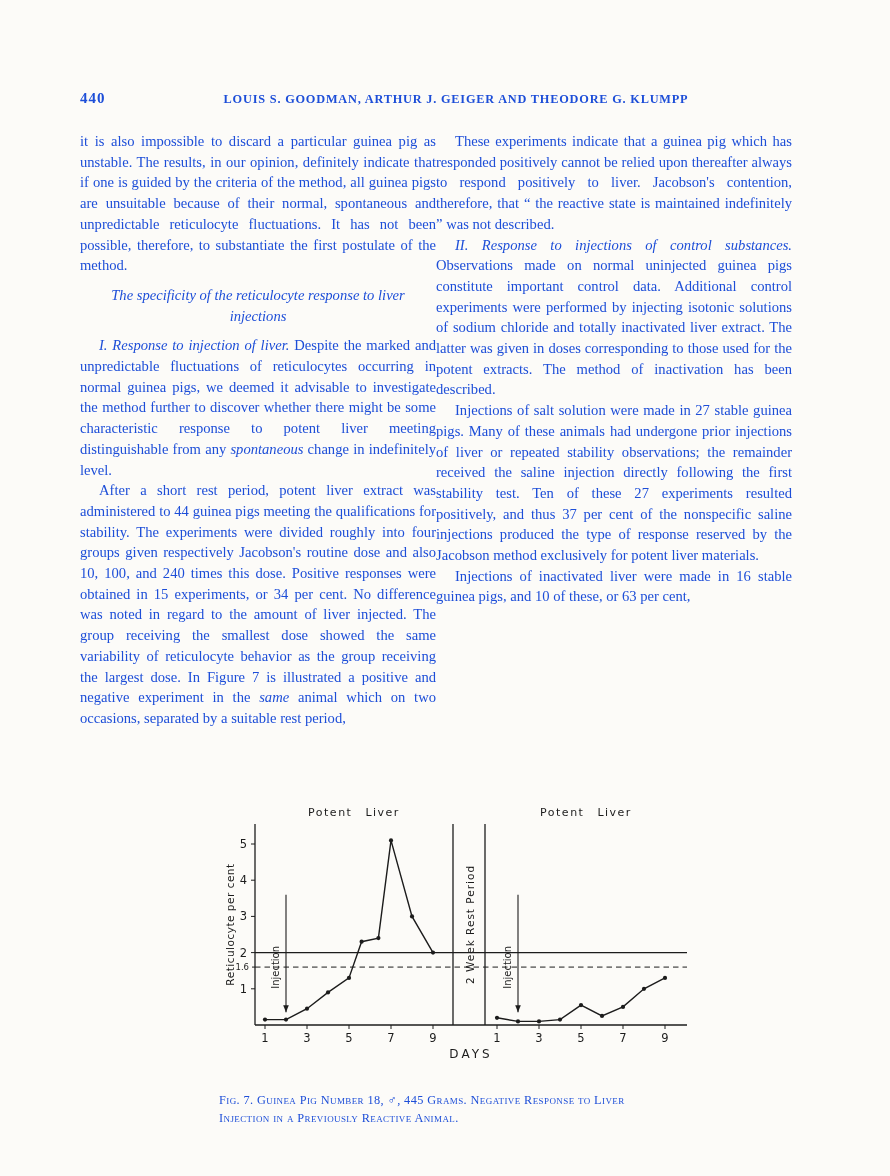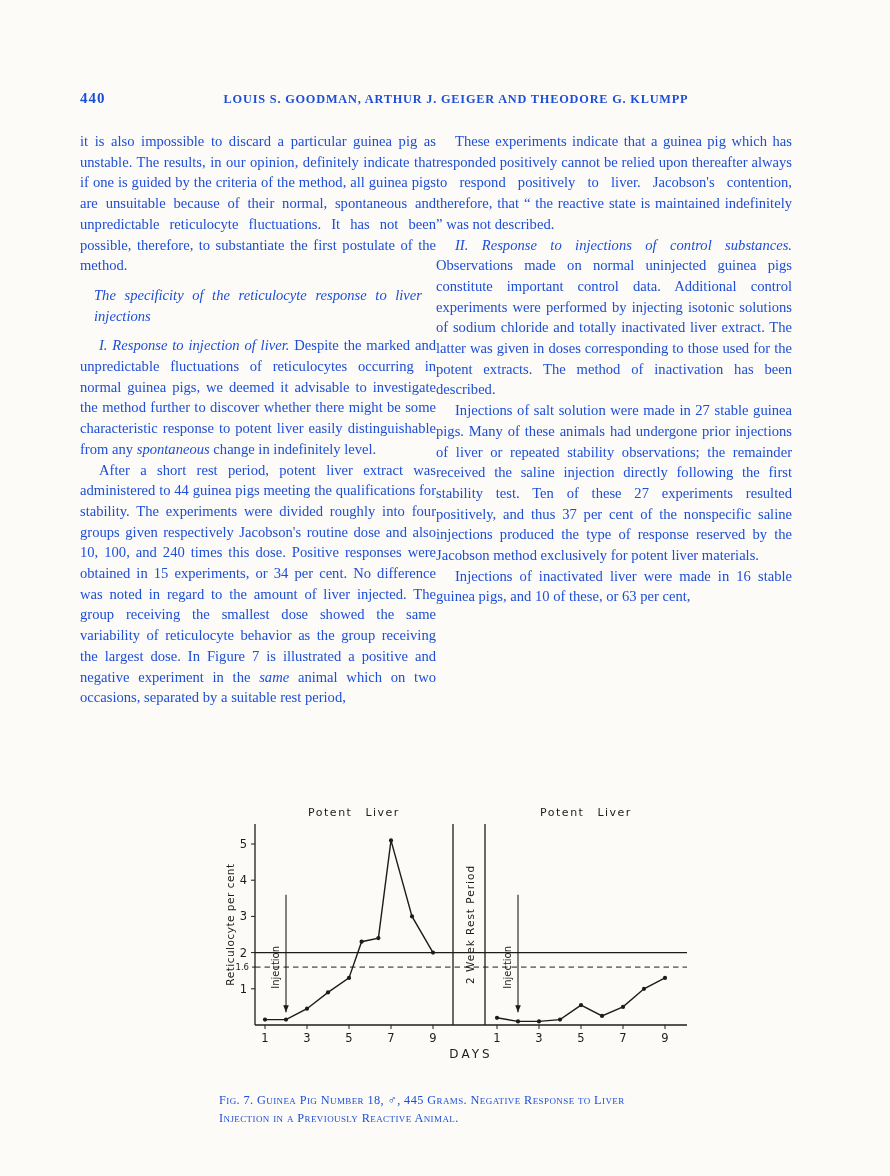--- a/index.html
+++ b/index.html
@@ -26,21 +26,21 @@
     position: absolute; top: 131px; left: 80px; width: 734px;
     display: flex; 
     font-size: 14.6px; line-height: 20.7px;
     text-align: justify;
   }
   .col { width: 356px; }
   .col p { margin: 0; text-indent: 19px; hyphens: auto; }
   .col p.noindent { text-indent: 0; }
   .section-heading {
     font-weight: normal; font-style: italic; font-size: 14.6px;
-    text-indent: 0;
+    text-align: center; text-indent: 0;
     margin: 9px 14px 9px; line-height: 20.7px;
   }
   .figure {
     position: absolute; top: 806px; left: 0; width: 890px;
     margin: 0; text-align: center;
   }
   .figure svg { display: inline-block; margin-left: 30px; }
   .caption {
     margin: 10px auto 0; max-width: 452px;
     font-size: 12.3px; line-height: 17.5px;
@@ -55,21 +55,21 @@
 
   <header class="running-header">
     <span class="page-num">440</span>
     <span class="running-title">LOUIS S. GOODMAN, ARTHUR J. GEIGER AND THEODORE G. KLUMPP</span>
   </header>
 
   <main class="columns">
     <section class="col">
       <p class="noindent"><span>it is also impossible to discard a particular guinea pig as unstable. The results, in our opinion, definitely indicate that if one is guided by the criteria of the method, all guinea pigs are unsuitable because of their normal, spontaneous and unpredictable reticulocyte fluctuations. It has not been possible, therefore, to substantiate the first postulate of the method.</span></p>
       <h3 class="section-heading"><i>The specificity of the reticulocyte response to liver injections</i></h3>
-      <p><i>I. Response to injection of liver.</i><span> Despite the marked and unpredictable fluctuations of reticulocytes occurring in normal guinea pigs, we deemed it advisable to investigate the method further to discover whether there might be some characteristic response to potent liver easily distinguishable from any </span><i>spontaneous</i><span> change in indefinitely level.</span></p>
+      <p><i>I. Response to injection of liver.</i><span> Despite the marked and unpredictable fluctuations of reticulocytes occurring in normal guinea pigs, we deemed it advisable to investigate the method further to discover whether there might be some characteristic response to potent liver meeting distinguishable from any </span><i>spontaneous</i><span> change in indefinitely level.</span></p>
       <p><span>After a short rest period, potent liver extract was administered to 44 guinea pigs meeting the qualifications for stability. The experiments were divided roughly into four groups given respectively Jacobson's routine dose and also 10, 100, and 240 times this dose. Positive responses were obtained in 15 experiments, or 34 per cent. No difference was noted in regard to the amount of liver injected. The group receiving the smallest dose showed the same variability of reticulocyte behavior as the group receiving the largest dose. In Figure 7 is illustrated a positive and negative experiment in the </span><i>same</i><span> animal which on two occasions, separated by a suitable rest period,</span></p>
     </section>
     <section class="col">
       <p><span>These experiments indicate that a guinea pig which has responded positively cannot be relied upon thereafter always to respond positively to liver. Jacobson's contention, therefore, that “ the reactive state is maintained indefinitely ” was not described.</span></p>
       <p><i>II. Response to injections of control substances.</i><span> Observations made on normal uninjected guinea pigs constitute important control data. Additional control experiments were performed by injecting isotonic solutions of sodium chloride and totally inactivated liver extract. The latter was given in doses corresponding to those used for the potent extracts. The method of inactivation has been described.</span></p>
       <p><span>Injections of salt solution were made in 27 stable guinea pigs. Many of these animals had undergone prior injections of liver or repeated stability observations; the remainder received the saline injection directly following the first stability test. Ten of these 27 experiments resulted positively, and thus 37 per cent of the nonspecific saline injections produced the type of response reserved by the Jacobson method exclusively for potent liver materials.</span></p>
       <p><span>Injections of inactivated liver were made in 16 stable guinea pigs, and 10 of these, or 63 per cent,</span></p>
     </section>
   </main>
 

